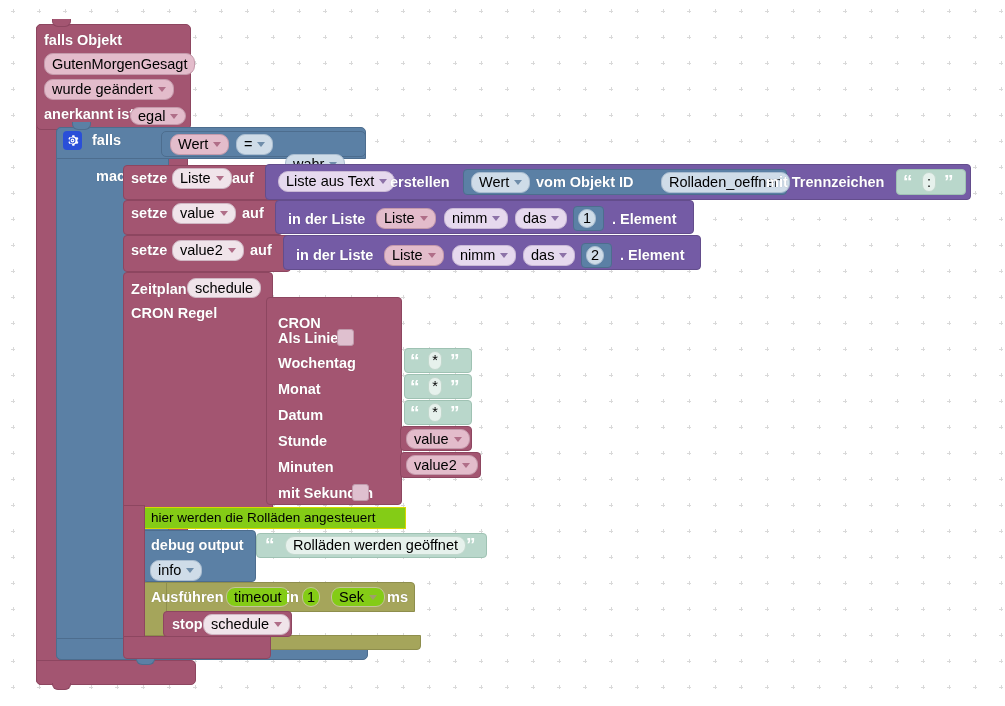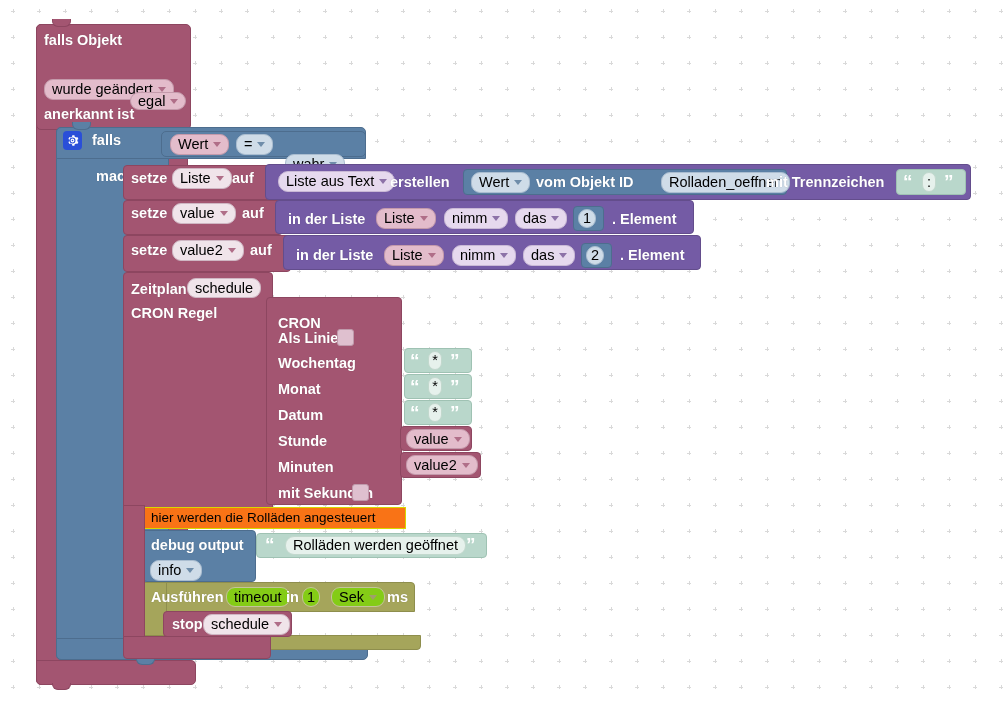--- a/index.html
+++ b/index.html
@@ -51,21 +51,21 @@
     width:0;height:0;margin-left:5px;
     border-left:4.5px solid transparent;border-right:4.5px solid transparent;
     border-top:5px solid #b06e88;
   }
   .caret.p{border-top-color:#8d72a8;}
   .caret.b{border-top-color:#6f8daa;}
   .caret.o{border-top-color:#a0a06a;}
   .quote{position:absolute;color:#ffffff;font-size:19px;font-weight:bold;line-height:1;}
   .qmint{color:#ffffff;}
   .cmt{
-    position:absolute;background:#f97316;border:1px solid #d8d800;
+    position:absolute;background:#84cc16;border:1px solid #d8d800;
     color:#000;font-size:13.5px;padding:3px 7px;white-space:nowrap;
     box-sizing:border-box;line-height:1;
   }
   .chk{
     position:absolute;width:15px;height:15px;border-radius:3px;
     background:#dfc0cf;border:1px solid #bf9aab;
   }
   .gear{
     position:absolute;width:19px;height:19px;border-radius:4px;
     background:#2a4fd8;display:flex;align-items:center;justify-content:center;
@@ -79,26 +79,27 @@
 <div class="grid-mask"></div>
 
 <div class="ws">
 
   <div class="blk rose" style="left:36px;top:24px;width:152px;height:661px;border-radius:5px;"></div>
   <div class="blk rose" style="left:36px;top:24px;width:155px;height:106px;border-radius:5px;"></div>
 
   <div class="blk rose" style="left:52px;top:19px;width:19px;height:8px;border-radius:0 0 6px 6px;border-top:none;"></div>
 
   <div class="lbl" style="left:44px;top:33px;">falls Objekt</div>
+  <div class="fld" style="left:44px;top:53px;height:22px;">GutenMorgenGesagt</div>
   <div class="fld" style="left:44px;top:79px;height:21px;">
     <span>wurde geändert</span>
     <i class="caret"></i>
   </div>
   <div class="lbl" style="left:44px;top:107px;">anerkannt ist</div>
-  <div class="fld" style="left:130px;top:92px;height:18px;">
+  <div class="fld" style="left:130px;top:107px;height:18px;">
     <span>egal</span>
     <i class="caret"></i>
   </div>
 
   <div class="blk rose" style="left:36px;top:660px;width:160px;height:25px;border-radius:0 5px 5px 5px;"></div>
   <div class="blk rose" style="left:52px;top:683px;width:19px;height:7px;border-radius:0 0 6px 6px;border-top:none;"></div>
 
   <div class="blk blue" style="left:56px;top:127px;width:113px;height:533px;border-radius:5px;"></div>
   <div class="blk blue" style="left:56px;top:127px;width:310px;height:32px;border-radius:5px 5px 0 0;"></div>
   <div class="blk blue" style="left:72px;top:122px;width:19px;height:8px;border-radius:0 0 6px 6px;border-top:none;"></div>

